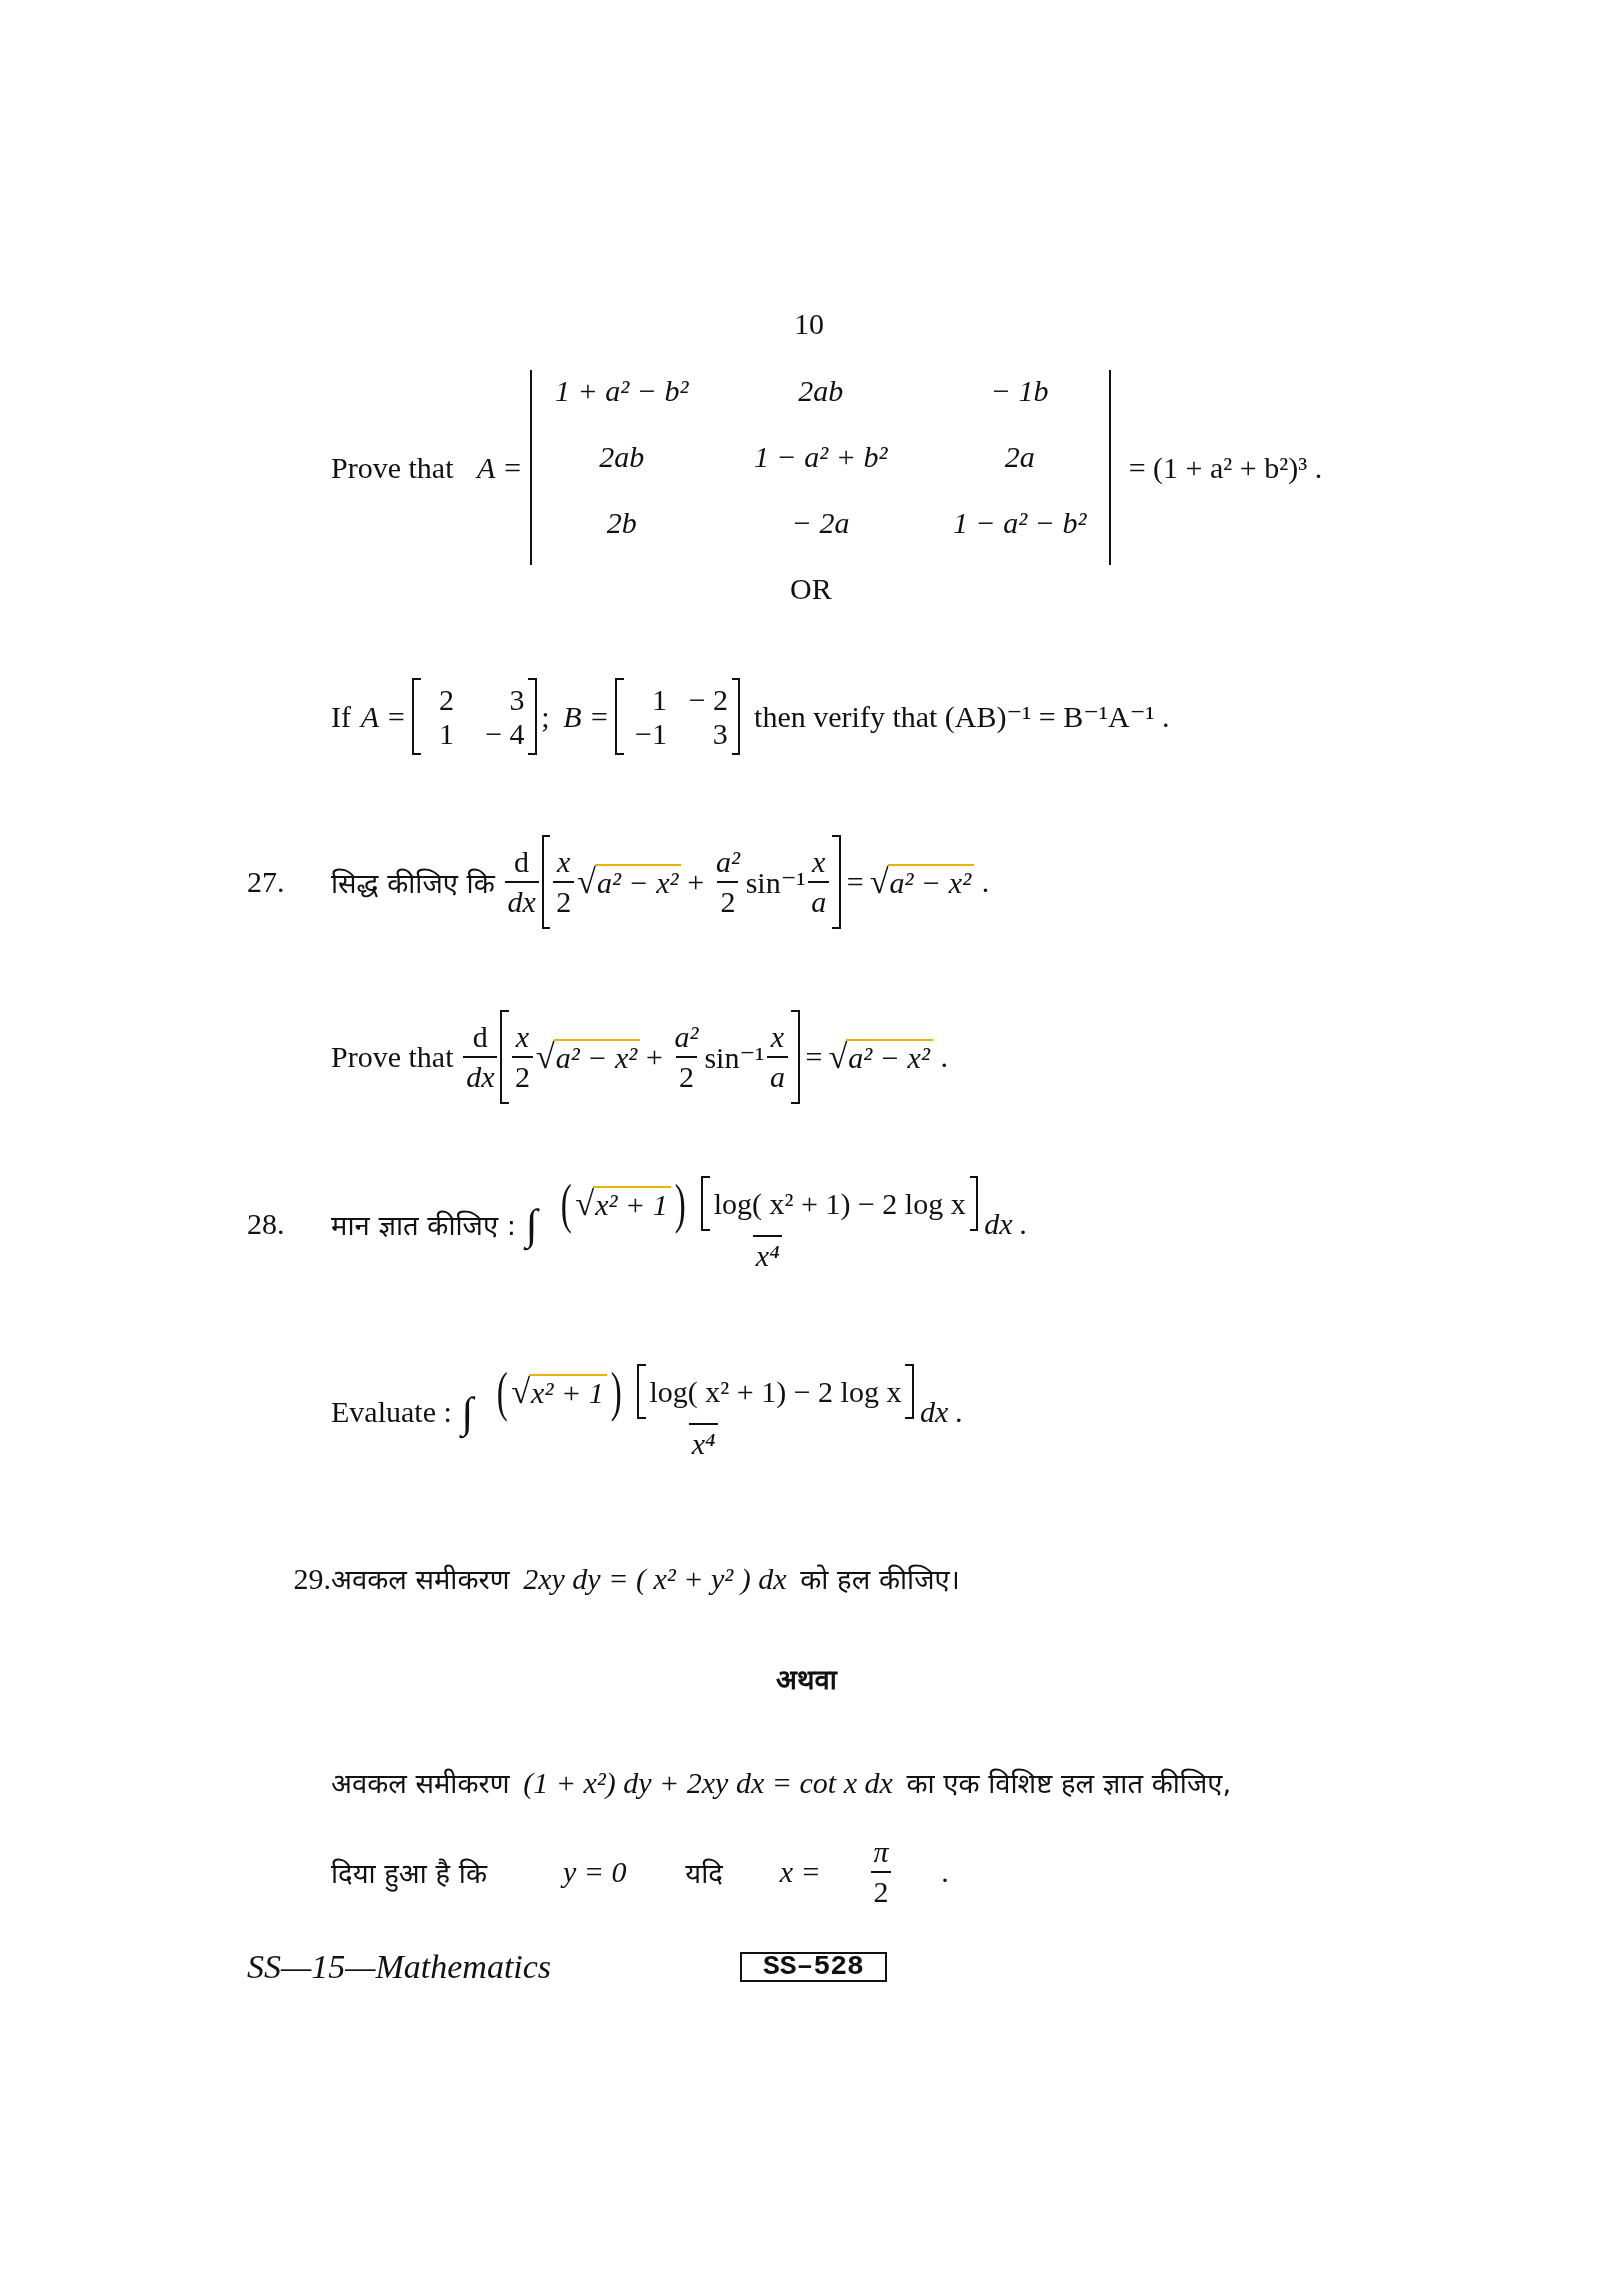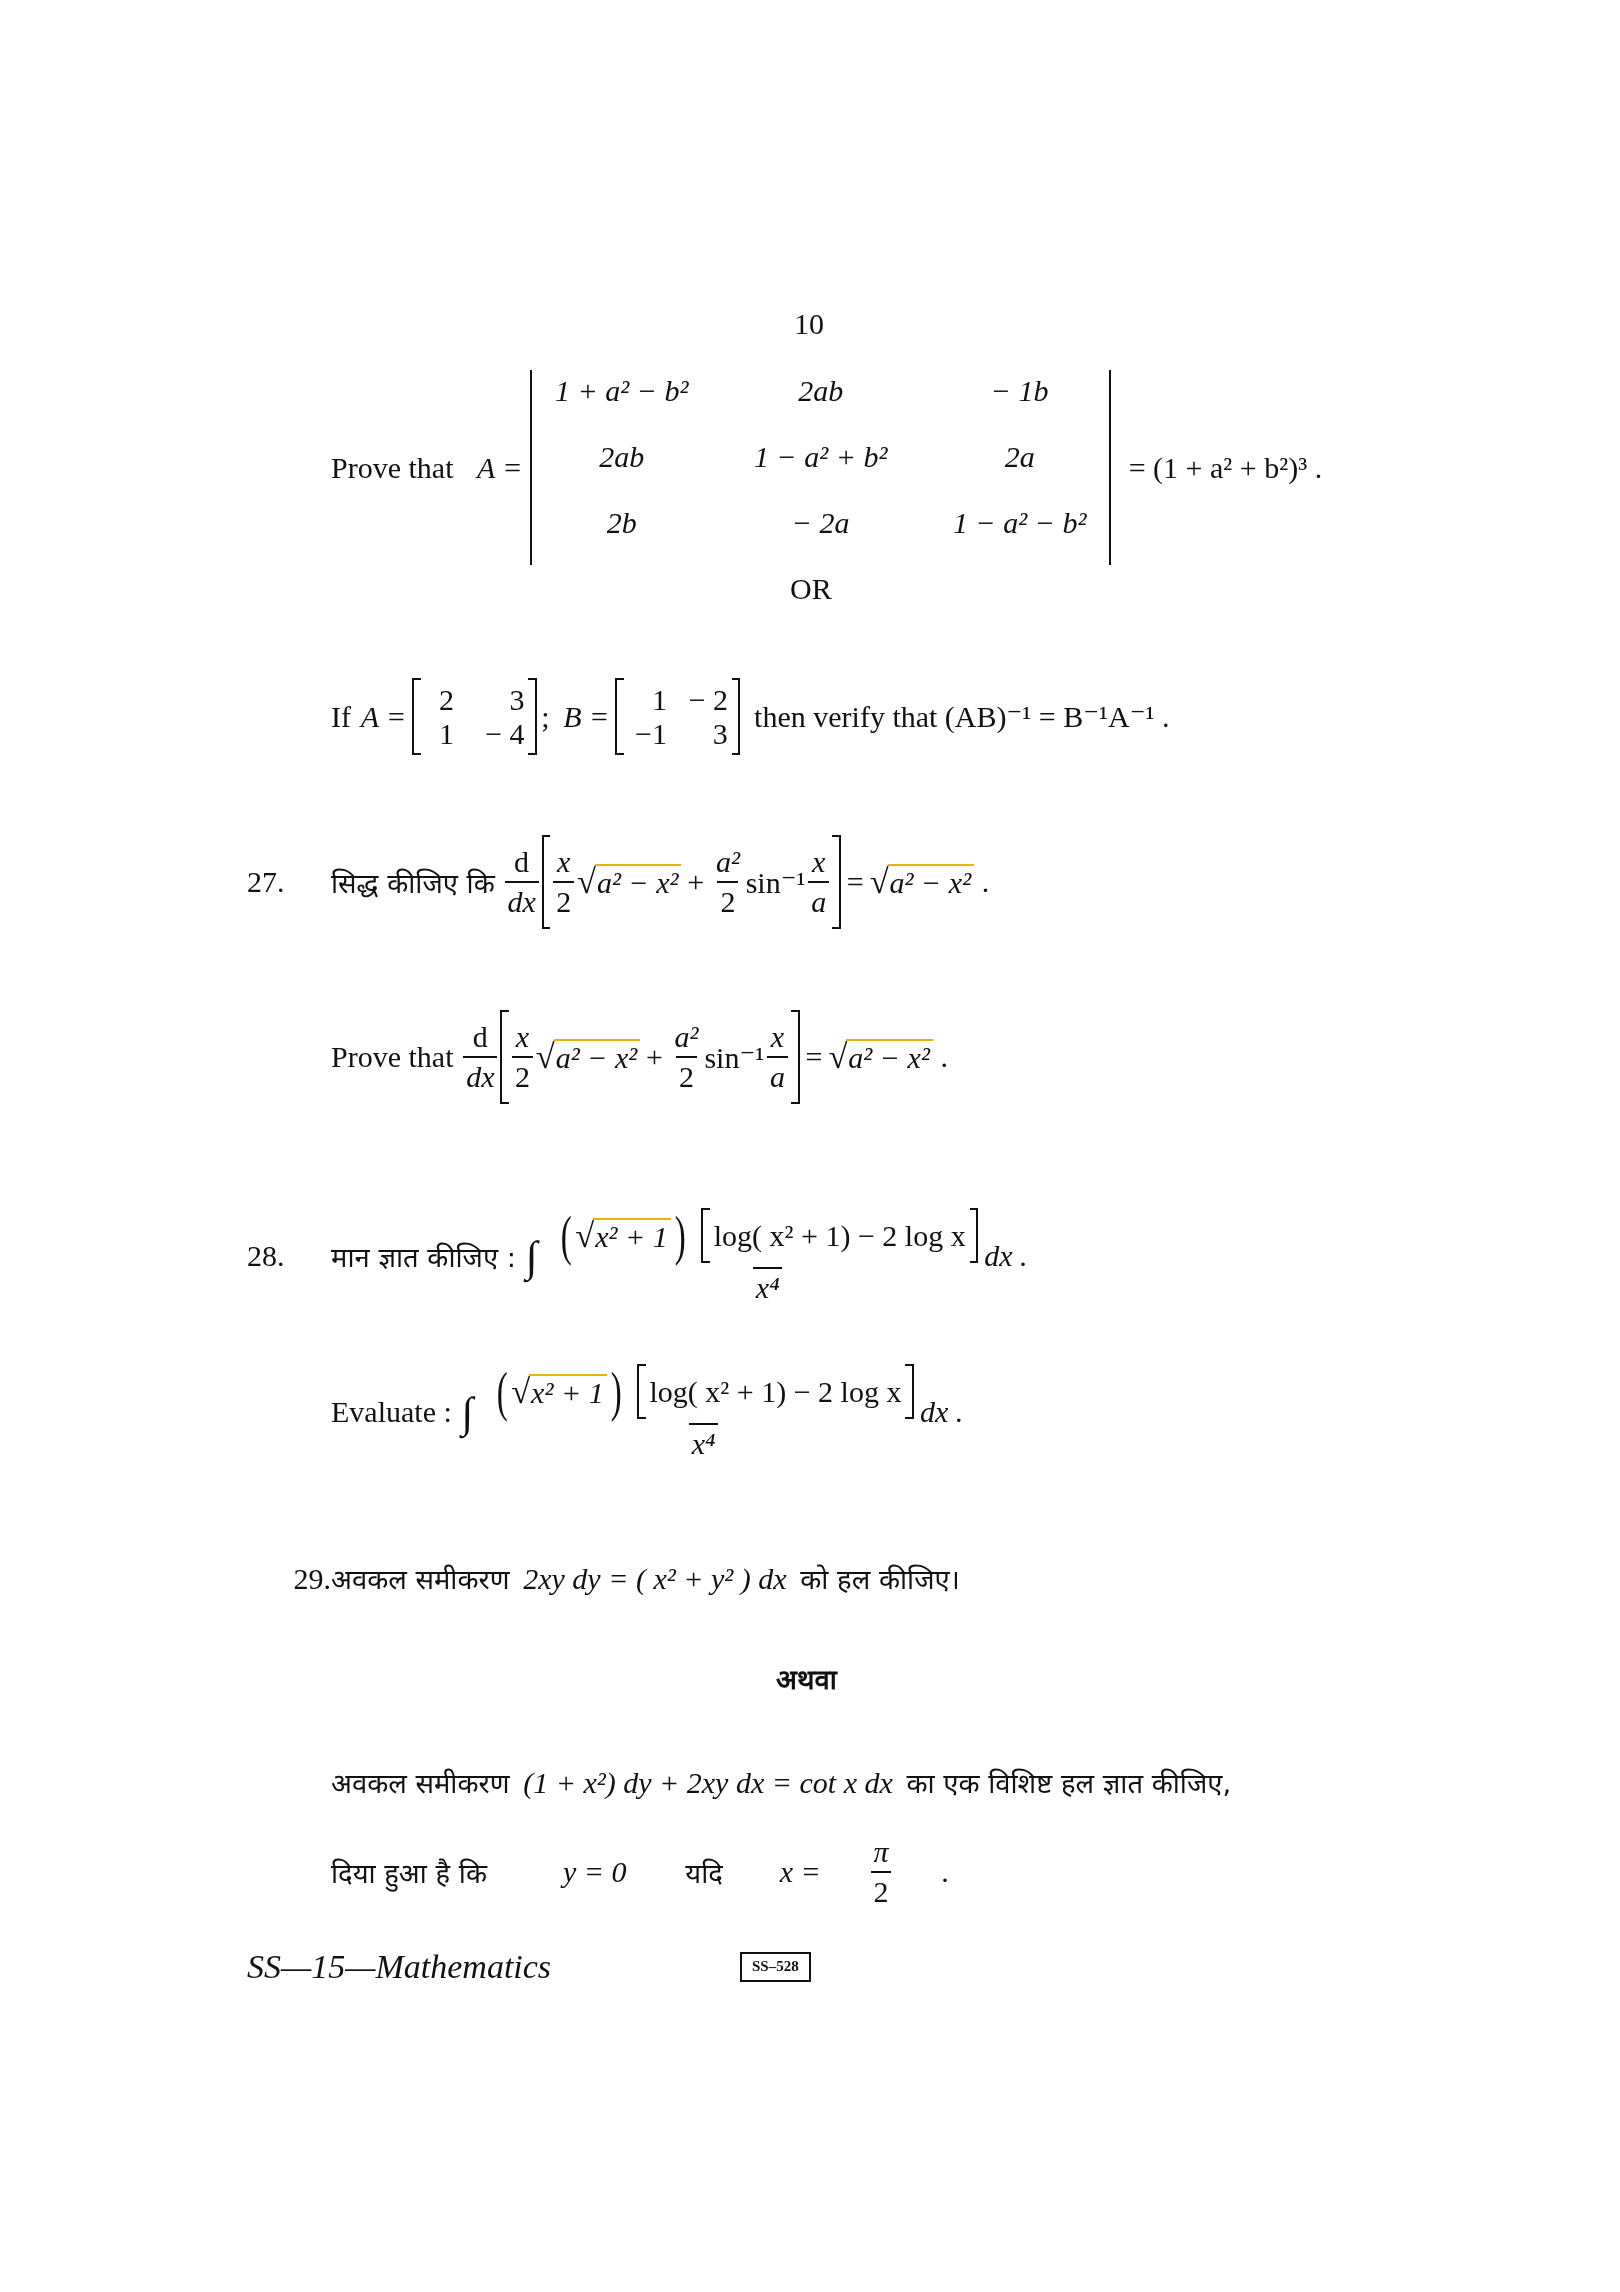--- a/index.html
+++ b/index.html
@@ -19,22 +19,22 @@
   .brk { display: inline-block; border: 2px solid #111; width: 6.9px; }
   .brk.l { border-right: none; }
   .brk.r { border-left: none; }
   .op { margin: 0 5.9px; }
   .det { display: inline-grid; grid-template-columns: 167px 167px 167px; row-gap: 2px;
          border-left: 2px solid #111; border-right: 2.9px solid #111; padding: 3.9px 5.9px 25.5px 5.9px; text-align: center; }
   .mat { display: inline-grid; column-gap: 21.6px; text-align: right; padding: 0 3.9px; }
   .hindi { font-family: "DejaVu Sans", sans-serif; font-size: 27.4px; }
   .qnum { font-size: 30px; }
   .footer-left { font-style: italic; font-size: 34px; }
-  .code-box { border: 2px solid #111; font-family: Liberation Serif, serif;
-              font-weight: bold; font-size: 15px; padding: 0 10px; line-height: 25.5px; }
+  .code-box { border: 2px solid #111; font-family: Liberation Mono, monospace;
+              font-weight: bold; font-size: 28px; padding: 0 21px; line-height: 25.5px; }
   .paren-big { font-size: 55px; line-height: 1; font-weight: 300; transform: scaleX(0.6); display: inline-block; }
 </style>
 </head>
 <body>
 
 <div class="abs txt" style="left:794px; top:307px;">10</div>
 
 <div class="abs row math" style="left:331px; top:370px;">
   <span class="txt">Prove that</span>
   <span class="i" style="margin-left:23.5px;">A =</span>
@@ -140,21 +140,21 @@
   </span>
   <span class="brk r" style="height:90px;"></span>
   <span class="op">=</span>
   <span class="sqrt i">
     <span class="rad" style="font-style:normal;">√</span>
     <span class="under">a² − x²</span>
   </span>
   <span style="margin-left:7.8px;">.</span>
 </div>
 
-<div class="abs row math" style="left:247px; top:1176px;margin-top:32px;">
+<div class="abs row math" style="left:247px; top:1176px;">
   <span class="qnum" style="width:84px;">28.</span>
   <span class="hindi">मान ज्ञात कीजिए :</span>
   <span style="font-size:43px; margin:0 13.7px 0 9.8px;">∫</span>
   <span class="frac">
     <span class="num row" style="padding-bottom:3.9px;">
       <span class="paren-big">(</span>
       <span class="sqrt i">
         <span class="rad" style="font-style:normal;">√</span>
         <span class="under">x² + 1</span>
       </span>

